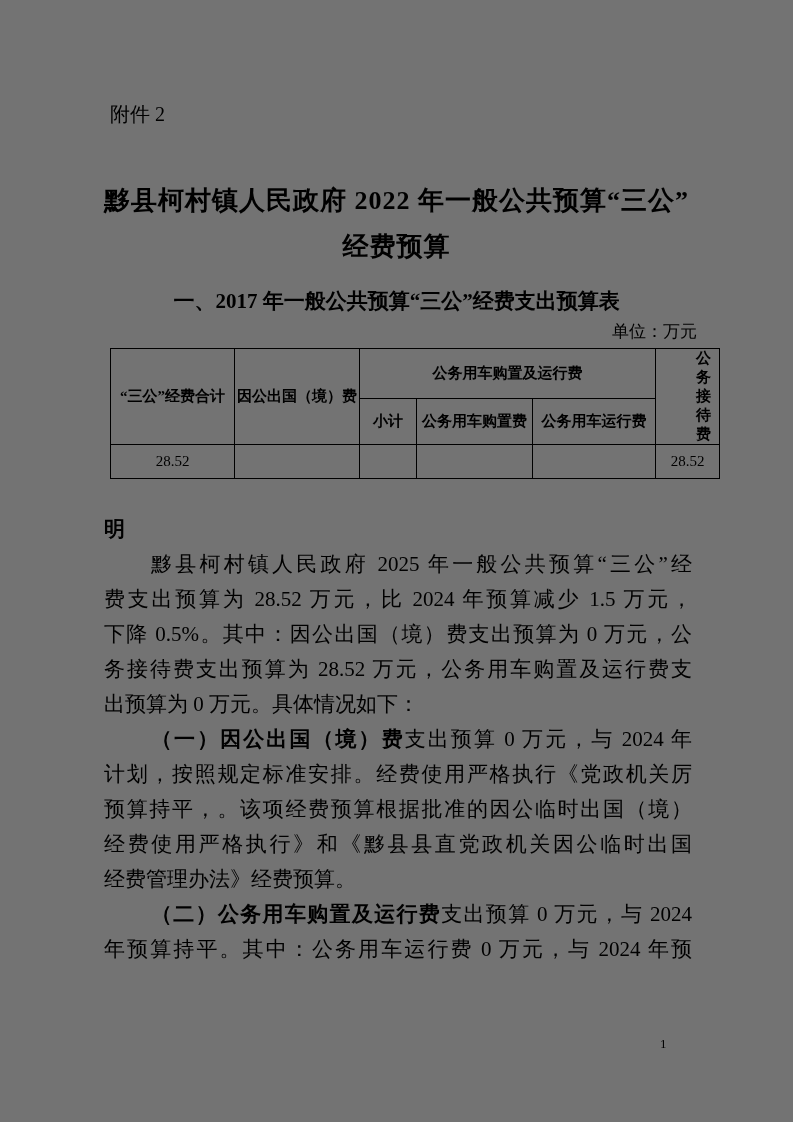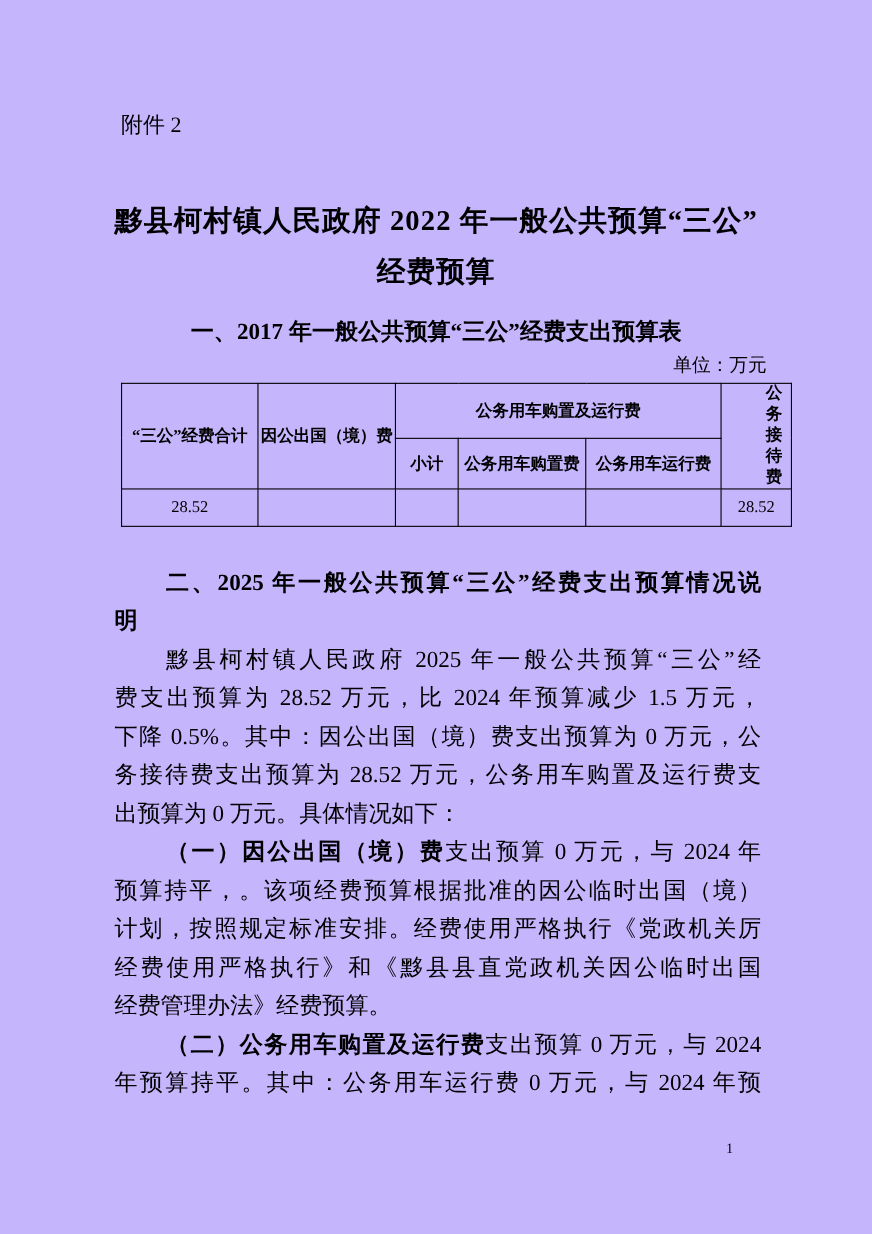--- a/index.html
+++ b/index.html
@@ -1,21 +1,21 @@
 <!DOCTYPE html>
 <html><head>
 <meta charset="utf-8">
 <style>
   * { margin: 0; padding: 0; box-sizing: border-box; }
   html, body { background: #ffffff; }
   .page {
     position: relative;
     width: 793px;
     height: 1122px;
-    background: #c4b5fd;
+    background: #737373;
     color: #000000;
     font-family: "Liberation Serif", "DejaVu Serif", serif;
     overflow: hidden;
   }
   .attachment {
     position: absolute;
     left: 110px;
     top: 100px;
     font-size: 20px;
     line-height: 28px;
@@ -141,32 +141,31 @@
         <td></td>
         <td></td>
         <td></td>
         <td></td>
         <td>28.52</td>
       </tr>
     </tbody>
   </table>
 
   <div class="body-text">
-    <div class="line just indent bold">二、2025 年一般公共预算“三公”经费支出预算情况说</div>
     <div class="line bold">明</div>
 
     <div class="line just indent">黟县柯村镇人民政府 2025 年一般公共预算“三公”经</div>
     <div class="line just">费支出预算为 28.52 万元，比 2024 年预算减少 1.5 万元，</div>
     <div class="line just">下降 0.5%。其中：因公出国（境）费支出预算为 0 万元，公</div>
     <div class="line just">务接待费支出预算为 28.52 万元，公务用车购置及运行费支</div>
     <div class="line">出预算为 0 万元。具体情况如下：</div>
 
     <div class="line just indent"><span class="bold">（一）因公出国（境）费</span><span>支出预算 0 万元，与 2024 年</span></div>
+    <div class="line just">计划，按照规定标准安排。经费使用严格执行《党政机关厉</div>
     <div class="line just">预算持平，。该项经费预算根据批准的因公临时出国（境）</div>
-    <div class="line just">计划，按照规定标准安排。经费使用严格执行《党政机关厉</div>
     <div class="line just">经费使用严格执行》和《黟县县直党政机关因公临时出国</div>
     <div class="line">经费管理办法》经费预算。</div>
 
     <div class="line just indent"><span class="bold">（二）公务用车购置及运行费</span><span>支出预算 0 万元，与 2024</span></div>
     <div class="line just">年预算持平。其中：公务用车运行费 0 万元，与 2024 年预</div>
   </div>
 
   <div class="page-number">1</div>
 
 </div>

